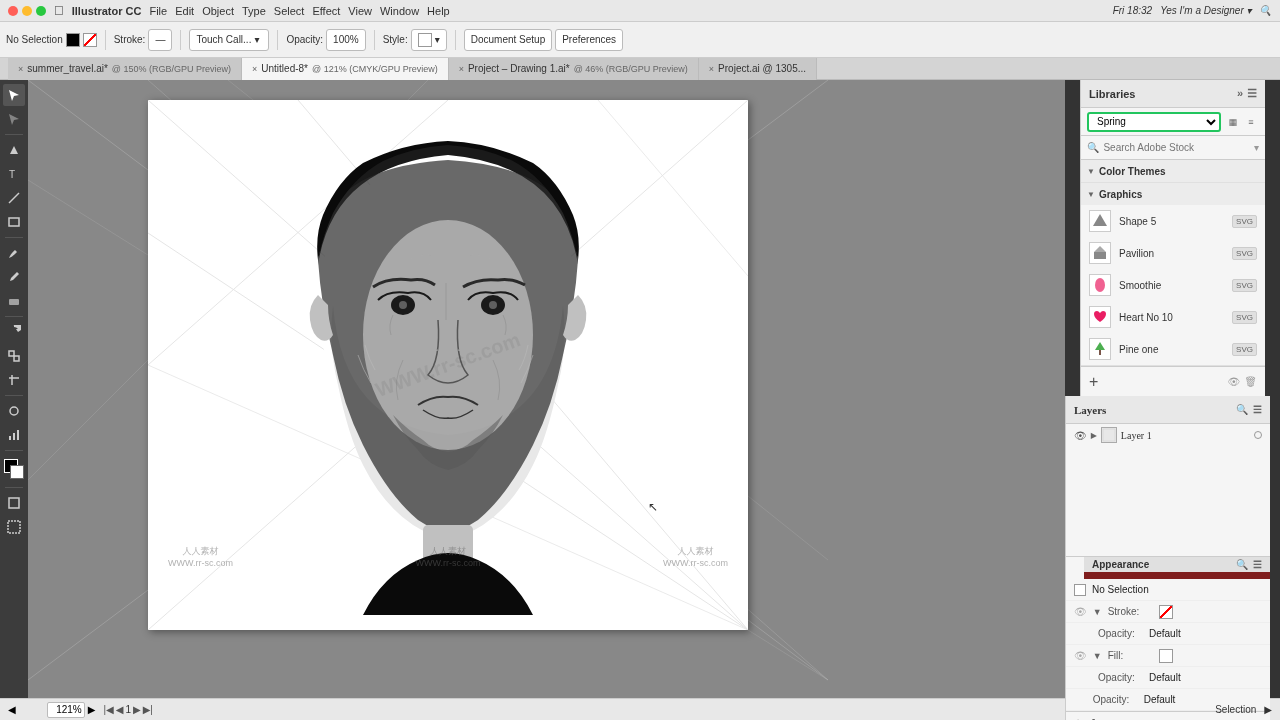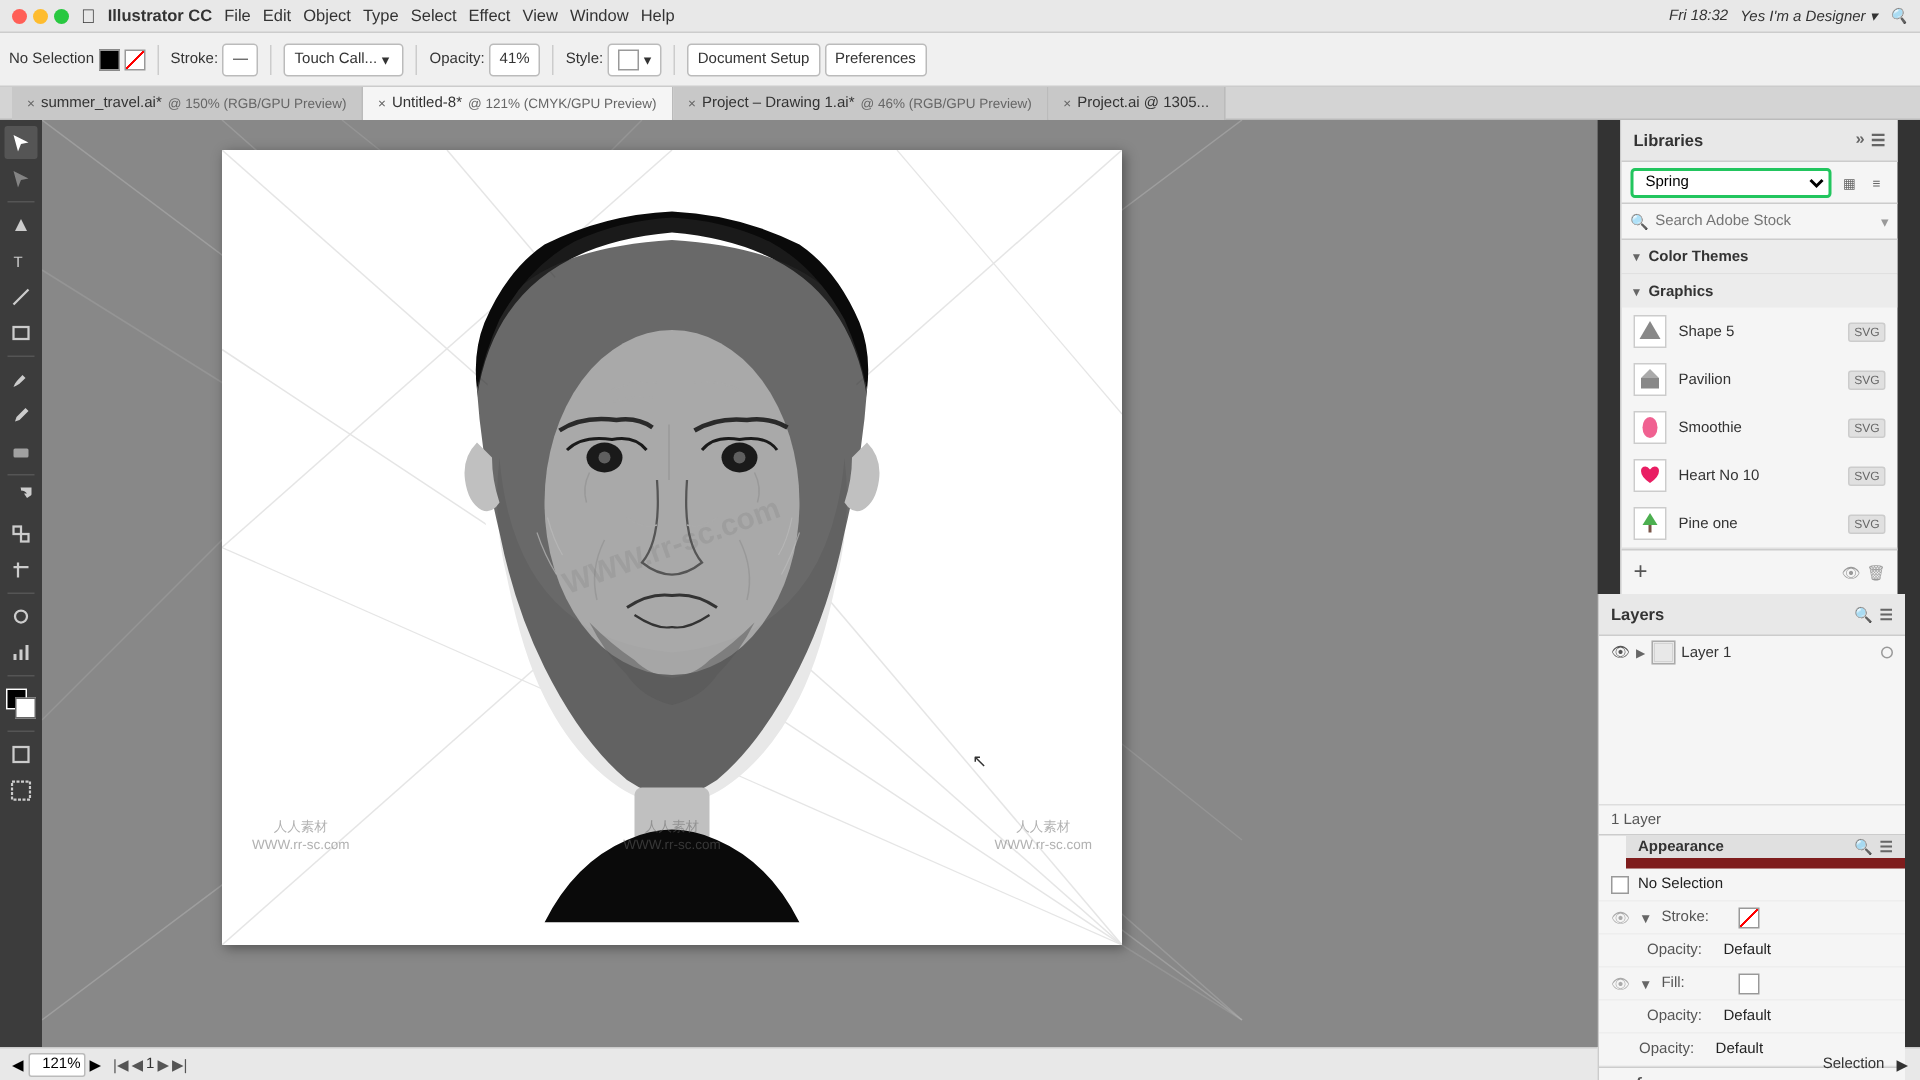--- a/index.html
+++ b/index.html
@@ -267,21 +267,21 @@
   <div class="toolbar-section">
     <div class="toolbar-btn wide">
       <span>Touch Call...</span>
       <span>▾</span>
     </div>
   </div>
   <div class="toolbar-divider"></div>
   <div class="toolbar-section">
     <span class="small-label">Opacity:</span>
     <div class="toolbar-btn">
-      <span>41%</span>
+      <span>100%</span>
     </div>
   </div>
   <div class="toolbar-divider"></div>
   <div class="toolbar-section">
     <span class="small-label">Style:</span>
     <div class="toolbar-btn">
       <div class="color-box white"></div>
       <span>▾</span>
     </div>
   </div>
@@ -616,44 +616,41 @@
 
         <div class="lib-footer">
           <span class="lib-footer-btn">+</span>
           <span style="margin-left:auto;font-size:10px;color:#999;">👁</span>
           <span style="font-size:10px;color:#999;">🗑</span>
         </div>
       </div>
 
       <div style="display:flex;flex-direction:column;width:215px;">
 
-        <div class="layers-panel" style="height:160px;flex-shrink:0;">
+        <div class="layers-panel" style="height:160px;flex-shrink:0;font-family:Liberation Serif, serif;">
           <div class="layers-toolbar">
             <span>Layers</span>
             <div class="layers-toolbar-icons">
               <span style="font-size:10px;color:#666;cursor:pointer;">🔍</span>
               <span style="font-size:10px;color:#666;cursor:pointer;">☰</span>
             </div>
           </div>
 
           <div class="layer-row">
             <span class="layer-eye">👁</span>
             <span class="layer-triangle">▶</span>
             <div class="layer-thumb" style="background:#e8e8e8;">
               <svg width="14" height="14" viewBox="0 0 14 14">
                   <rect x="1" y="1" width="12" height="12" fill="none" stroke="#ccc" stroke-width="0.5"></rect>
                 </svg>
             </div>
             <span class="layer-name">Layer 1</span>
             <div class="layer-dot"></div>
           </div>
 
-          <div style="margin-top:auto;padding:4px 8px;font-size:10px;color:#555;border-top:1px solid #ddd;">
-            <span>1 Layer</span>
-          </div>
         </div>
 
         <div class="appearance-panel" style="flex:1;">
           <div class="app-header">
             <span>Appearance</span>
             <div class="app-header-icons">
               <span style="font-size:10px;color:#666;cursor:pointer;">🔍</span>
               <span style="font-size:10px;color:#666;cursor:pointer;">☰</span>
             </div>
           </div>
@@ -705,21 +702,21 @@
       </div>
 
     </div>
   </div>
 
 </div>
 
 <div class="status-bar">
   <div class="status-zoom">
     <button style="border:none;background:none;font-size:10px;cursor:pointer;">◀</button>
-    <input type="text" value="121%" style="width: 38px; height: 16px; font-size: 10px; border: 1px solid rgb(187, 187, 187); text-align: right;">
+    <input type="text" value="121%" style="width: 38px; height: 16px; font-size: 10px; border: 1px solid rgb(187, 187, 187); text-align: right; margin-left: 28px;">
     <button style="border:none;background:none;font-size:10px;cursor:pointer;">▶</button>
   </div>
   <div class="status-nav">
     <span class="status-nav-btn">|◀</span>
     <span class="status-nav-btn">◀</span>
     <span class="status-artboard">1</span>
     <span class="status-nav-btn">▶</span>
     <span class="status-nav-btn">▶|</span>
   </div>
   <div class="status-right">

